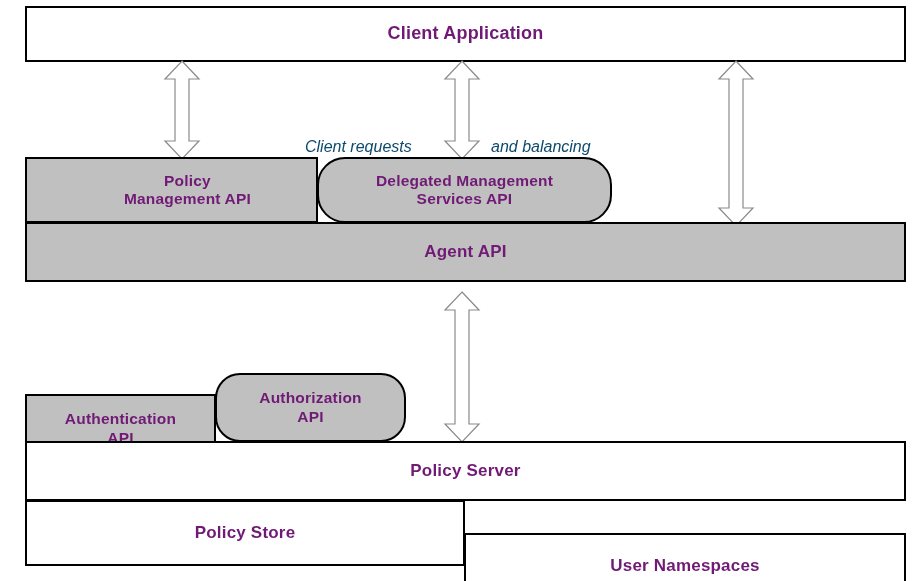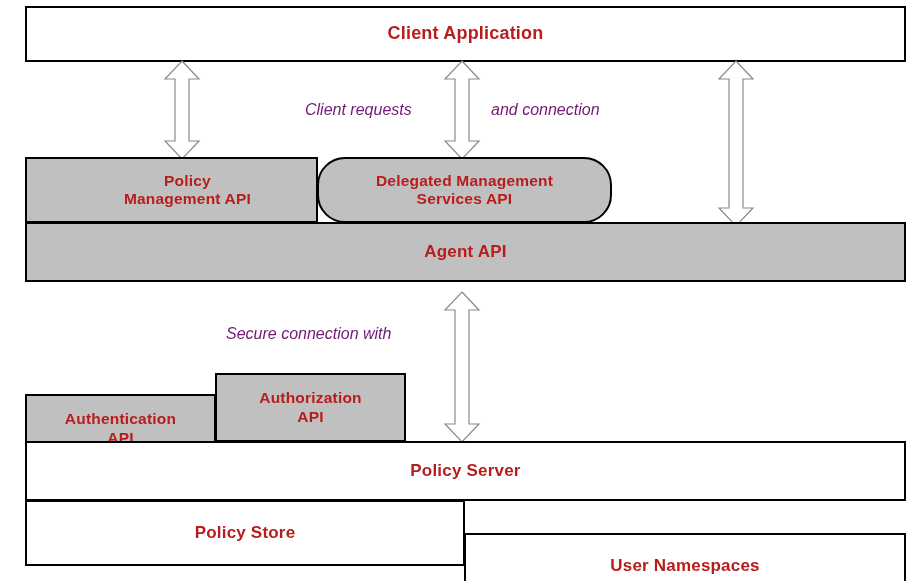--- a/index.html
+++ b/index.html
@@ -19,21 +19,21 @@
   }
   .box {
     position: absolute;
     box-sizing: border-box;
     border: 2px solid #000000;
     display: flex;
     align-items: center;
     justify-content: center;
     text-align: center;
     font-weight: bold;
-    color: #b91c1c;
+    color: #701a75;
     line-height: 1.18;
     letter-spacing: 0.2px;
   }
   .box.white  { background: #ffffff; }
   .box.grey   { background: #c0c0c0; }
 
   
   .b-client      { left: 25px;  top: 6px;   width: 881px; height: 56px;  font-size: 18px; }
 
   .b-policymgmt  { left: 25px;  top: 157px; width: 293px; height: 66px;  font-size: 15.5px; padding-left: 32px; }
@@ -53,22 +53,23 @@
   .a-left   { left: 163px; top: 60px;  width: 38px;  height: 100px; }
   .a-midtop { left: 443px; top: 60px;  width: 38px;  height: 100px; }
   .a-right  { left: 717px; top: 60px;  width: 38px;  height: 167px; }
   .a-midbot { left: 443px; top: 291px; width: 38px;  height: 152px; }
 
   
   .caption {
     position: absolute;
     font-style: italic;
     font-size: 16px;
-    color: #701a75;
+    color: #0c4a6e;
     white-space: nowrap;
+    margin-top: 37px;
   }
   .c-req  { left: 305px; top: 101px; }
   .c-resp { left: 491px; top: 101px; }
   .c-sec  { left: 226px; top: 325px; }
   .c-lb   { left: 490px; top: 325px; }
 </style>
 </head>
 <body>
 
 <div id="diagram">
@@ -87,42 +88,41 @@
     </svg>
   </div>
 
   <div class="arrow a-right">
     <svg width="38" height="167" viewBox="0 0 38 167" xmlns="http://www.w3.org/2000/svg">
       <polygon points="19,1 36,19 26,19 26,148 36,148 19,166 2,148 12,148 12,19 2,19" fill="#ffffff" stroke="#8a8a8a" stroke-width="1.2" stroke-linejoin="miter"></polygon>
     </svg>
   </div>
 
   <span class="caption c-req">Client requests</span>
-  <span class="caption c-resp">and connection</span>
+  <span class="caption c-resp">and balancing</span>
 
   <div class="box grey b-policymgmt" style="white-space: pre-line;">Policy
 Management API</div>
 
   <div class="box grey b-dms" style="white-space: pre-line; border-radius: 28px;">Delegated Management
 Services API</div>
 
   <div class="box grey b-agent">Agent API</div>
 
   <div class="arrow a-midbot">
     <svg width="38" height="152" viewBox="0 0 38 152" xmlns="http://www.w3.org/2000/svg">
       <polygon points="19,1 36,19 26,19 26,133 36,133 19,151 2,133 12,133 12,19 2,19" fill="#ffffff" stroke="#8a8a8a" stroke-width="1.2" stroke-linejoin="miter"></polygon>
     </svg>
   </div>
 
-  <span class="caption c-sec">Secure connection with</span>
 
   <div class="box grey b-authn" style="white-space: pre-line;">Authentication
 API</div>
 
-  <div class="box grey b-authz" style="white-space: pre-line;">Authorization
+  <div class="box grey b-authz" style="white-space: pre-line; border-radius: 25px;">Authorization
 API</div>
 
   <div class="box white b-polserver">Policy Server</div>
 
   <div class="box white b-polstore">Policy Store</div>
 
   <div class="box white b-usernames">User Namespaces</div>
 
 </div>
 

